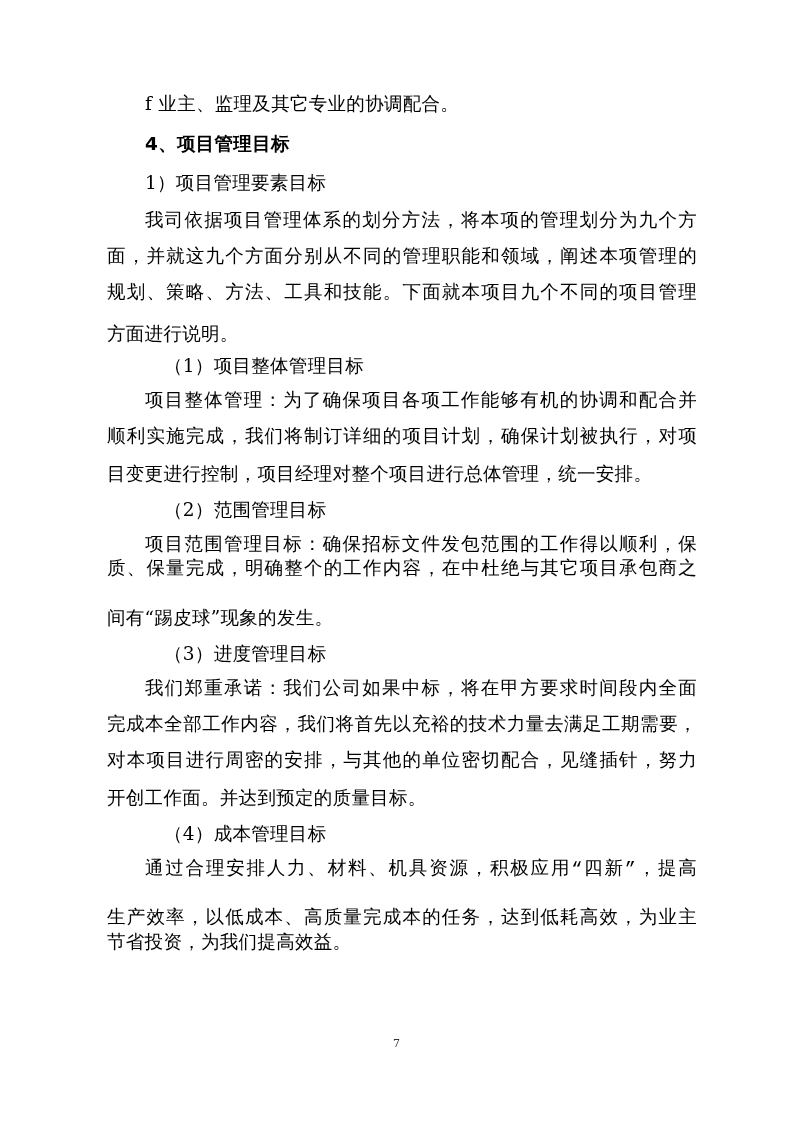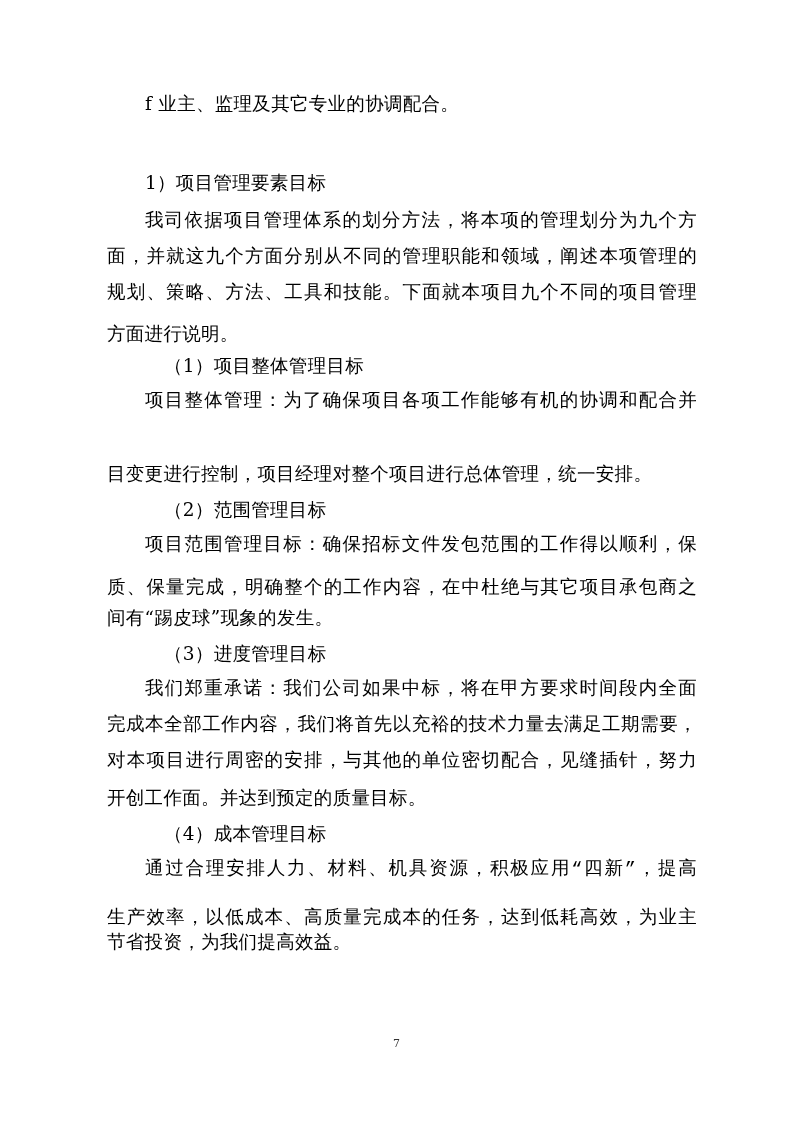--- a/index.html
+++ b/index.html
@@ -13,34 +13,36 @@
   .bold { font-weight:bold; font-family: "DejaVu Sans", "Liberation Sans", sans-serif; }
   .justify { text-align:justify; text-align-last:justify;font-family:Liberation Mono, monospace; }
   .pagenum { position:absolute; left:0; width:793px; top:1037px; text-align:center;
              font-size:11px; color:#333; }
 </style>
 </head>
 <body>
 
 <div class="page">
   <div class="line ind1" style="top:92px">f 业主、监理及其它专业的协调配合。</div>
+  <div class="line ind1 bold" style="top:132px">4、项目管理目标</div>
   <div class="line ind1" style="top:171px">1）项目管理要素目标</div>
 
   <div class="line ind1 justify" style="top:210px; width:552px">我司依据项目管理体系的划分方法，将本项的管理划分为九个方</div>
   <div class="line justify" style="top:246px">面，并就这九个方面分别从不同的管理职能和领域，阐述本项管理的</div>
   <div class="line justify" style="top:282px">规划、策略、方法、工具和技能。下面就本项目九个不同的项目管理</div>
   <div class="line" style="top:322px">方面进行说明。</div>
 
   <div class="line ind2" style="top:354px">（1）项目整体管理目标</div>
   <div class="line ind1 justify" style="top:390px; width:552px">项目整体管理：为了确保项目各项工作能够有机的协调和配合并</div>
+  <div class="line justify" style="top:426px">顺利实施完成，我们将制订详细的项目计划，确保计划被执行，对项</div>
   <div class="line" style="top:462px">目变更进行控制，项目经理对整个项目进行总体管理，统一安排。</div>
 
   <div class="line ind2" style="top:498px">（2）范围管理目标</div>
   <div class="line ind1 justify" style="top:534px; width:552px">项目范围管理目标：确保招标文件发包范围的工作得以顺利，保</div>
-  <div class="line justify" style="top:577px">质、保量完成，明确整个的工作内容，在中杜绝与其它项目承包商之</div>
+  <div class="line justify" style="top:558px">质、保量完成，明确整个的工作内容，在中杜绝与其它项目承包商之</div>
   <div class="line" style="top:606px">间有“踢皮球”现象的发生。</div>
 
   <div class="line ind2" style="top:642px">（3）进度管理目标</div>
   <div class="line justify" style="top:714px">完成本全部工作内容，我们将首先以充裕的技术力量去满足工期需要，</div>
   <div class="line ind1 justify" style="top:678px; width:552px">我们郑重承诺：我们公司如果中标，将在甲方要求时间段内全面</div>
   <div class="line justify" style="top:750px">对本项目进行周密的安排，与其他的单位密切配合，见缝插针，努力</div>
   <div class="line" style="top:786px">开创工作面。并达到预定的质量目标。</div>
 
   <div class="line ind2" style="top:822px">（4）成本管理目标</div>
   <div class="line ind1 justify" style="top:858px; width:552px">通过合理安排人力、材料、机具资源，积极应用“四新”，提高</div>

